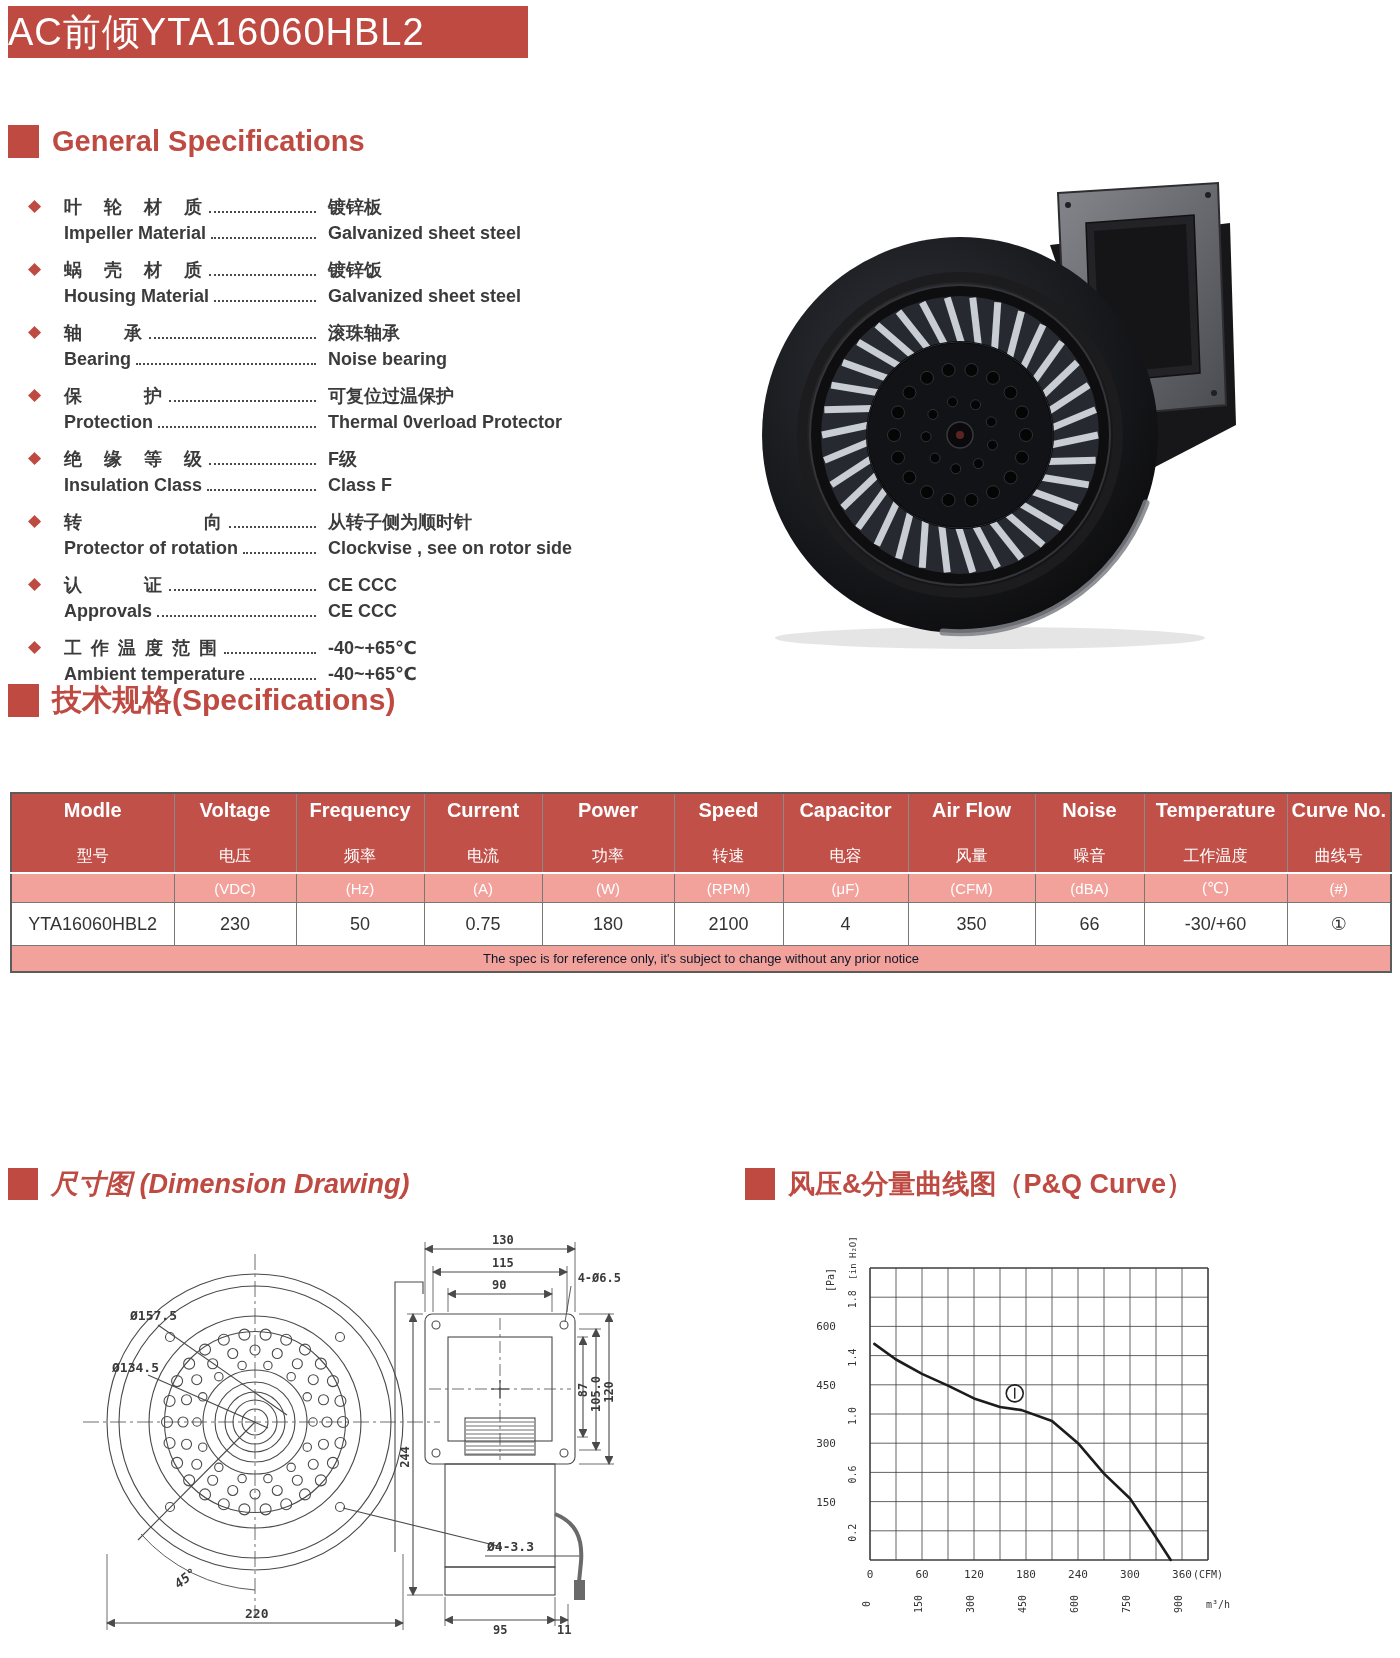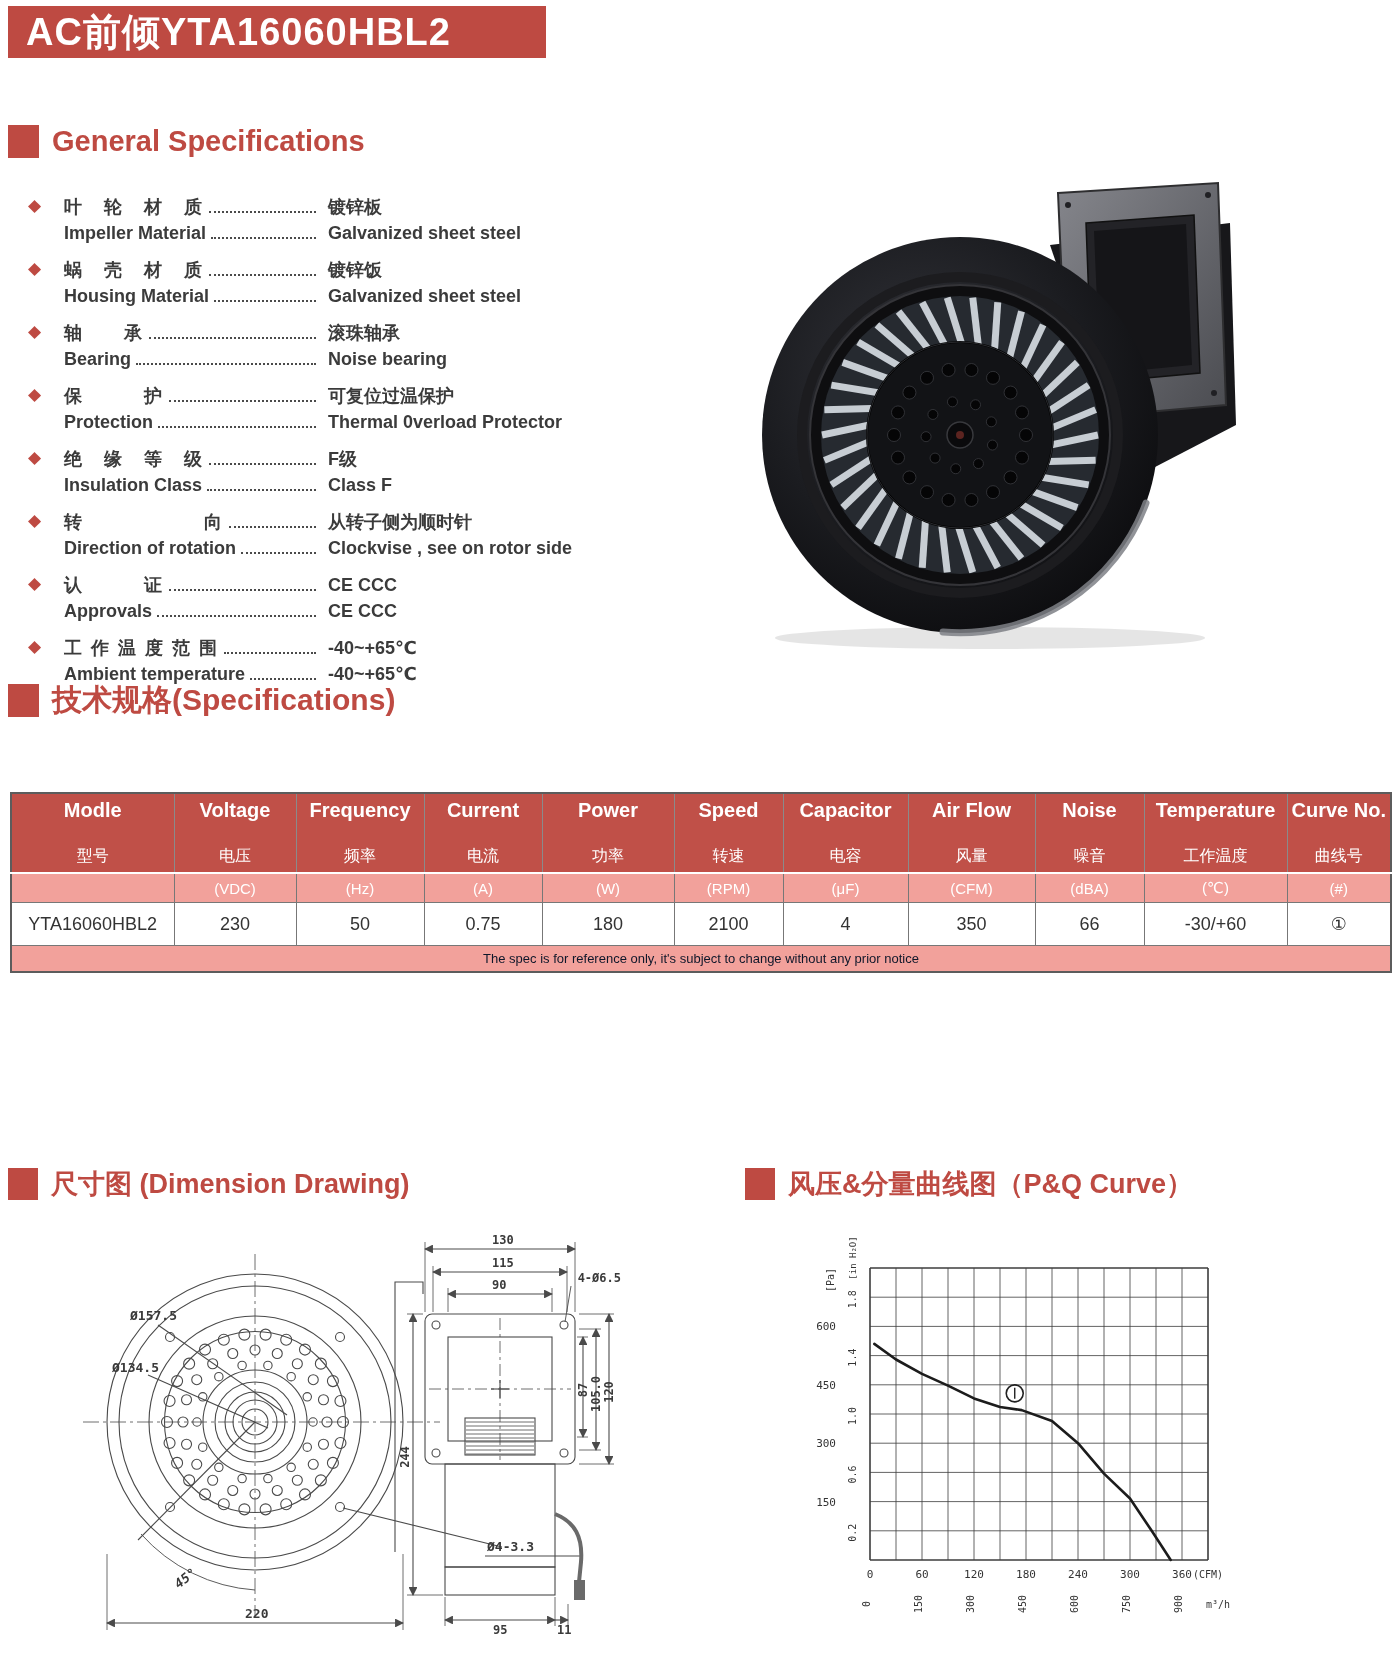--- a/index.html
+++ b/index.html
@@ -1,20 +1,20 @@
 <!DOCTYPE html>
 <html><head>
 <meta charset="utf-8">
 <style>
   html,body{margin:0;padding:0;background:#e8e8e8;}
   .page{position:relative;width:1400px;height:1658px;background:#ffffff;
         font-family:"Liberation Sans","DejaVu Sans",sans-serif;color:#3b3b3b;overflow:hidden;margin:0 auto;}
   
   .banner{position:absolute;left:8px;top:6px;width:520px;height:52px;background:#be4a42;
-          color:#fff;font-size:38px;font-weight:bold;line-height:52px;padding-left:18px;letter-spacing:1px;}
+          color:#fff;font-size:38px;font-weight:normal;line-height:52px;letter-spacing:1px;}
   
   .sec{position:absolute;display:flex;align-items:center;text-align:center;}
   .sec .sq{width:31px;height:33px;background:#be4a42;margin-right:13px;flex:0 0 auto;}
   .sec .txt{color:#be4a42;font-weight:bold;font-size:29px;white-space:nowrap;}
   
   .speclist{position:absolute;left:28px;top:194px;width:640px;}
   .spec-item{position:relative;padding-left:36px;margin-bottom:11px;}
   .spec-item .dia{position:absolute;left:0;top:1px;color:#be4a42;font-size:17px;}
   .spec-line{display:flex;align-items:flex-end;line-height:26px;font-size:18px;font-weight:bold;color:#3b3b3b;}
   .spec-left{display:flex;width:256px;flex:0 0 auto;align-items:flex-end;}
@@ -138,21 +138,21 @@
       <span class="dia">◆</span>
       <div class="spec-line">
           <span class="spec-left">
             <span class="spec-lbl cn">转　　　　　　向</span>
             <span class="dots"></span>
           </span>
           <span class="spec-val">从转子侧为顺时针</span>
         </div>
       <div class="spec-line">
           <span class="spec-left">
-            <span class="spec-lbl">Direction of rotation</span>
+            <span class="spec-lbl">Protector of rotation</span>
             <span class="dots"></span>
           </span>
           <span class="spec-val">Clockvise , see on rotor side</span>
         </div>
     </div>
     <div class="spec-item">
       <span class="dia">◆</span>
       <div class="spec-line">
           <span class="spec-left">
             <span class="spec-lbl cn">认　　　证</span>
@@ -380,21 +380,21 @@
       <td>66</td>
       <td>-30/+60</td>
       <td>①</td>
     </tr>
     <tr class="note">
       <td colspan="11">The spec is for reference only, it's subject to change without any prior notice</td>
     </tr>
   </tbody>
     </table>
 
-  <div class="sec" style="left:8px;top:1166px;">
+  <div class="sec" style="left:8px;top:1166px;font-style:italic;">
     <div class="sq" style="width:30px;height:32px;"></div>
     <div class="txt" style="font-size:27px;">尺寸图 (Dimension Drawing)</div>
   </div>
 
   <div class="sec" style="left:745px;top:1166px;">
     <div class="sq" style="width:30px;height:32px;"></div>
     <div class="txt" style="font-size:27px;">风压&amp;分量曲线图（P&amp;Q Curve）</div>
   </div>
 
   <svg class="absbox" style="left:55px;top:1222px;" width="575" height="430" viewBox="0 0 575 430">

